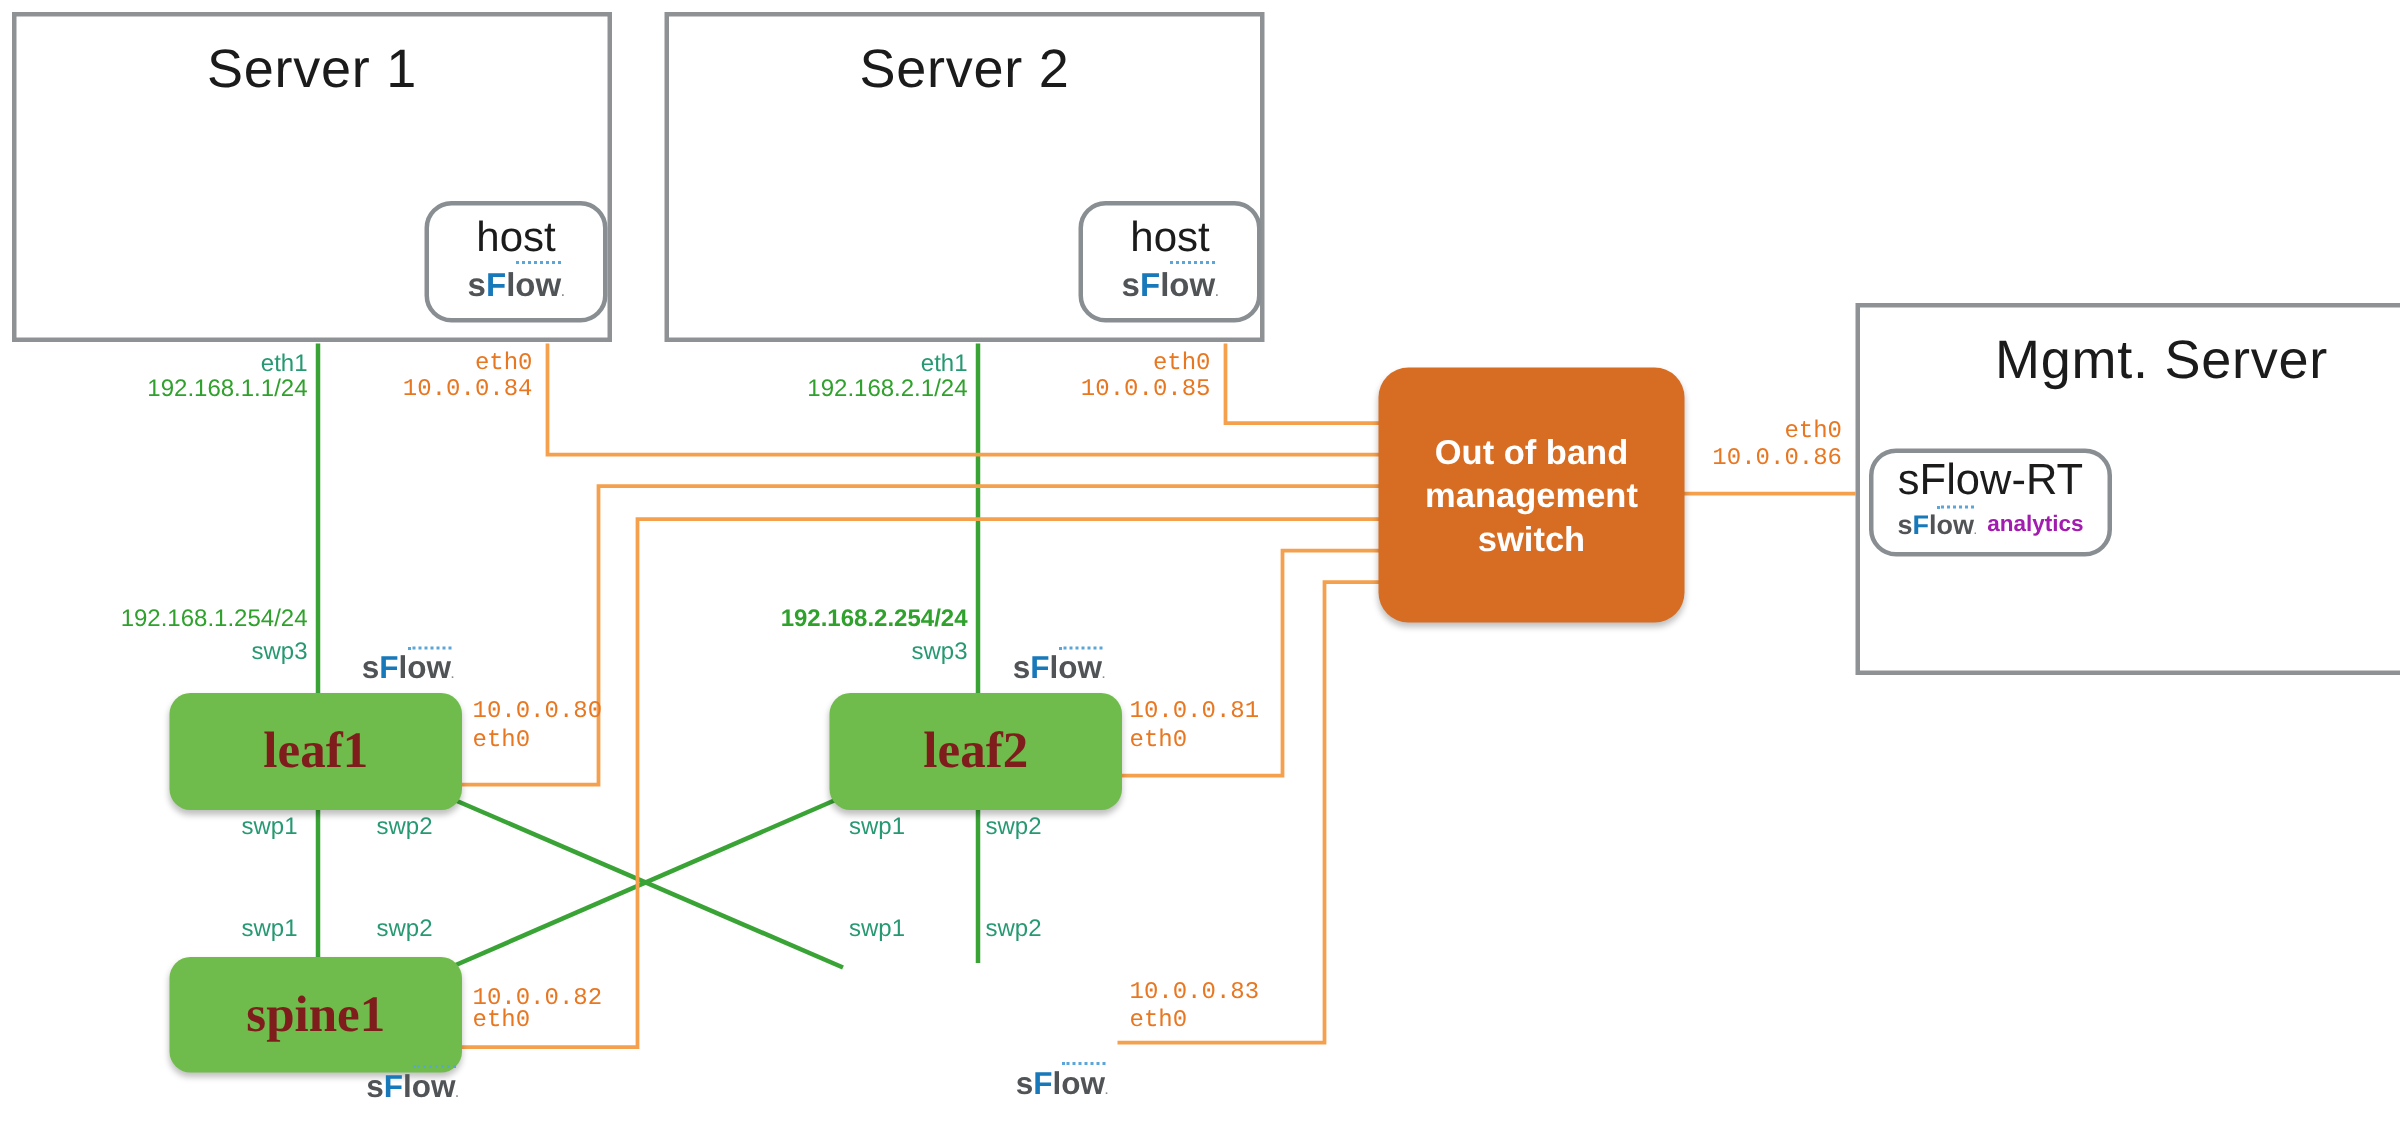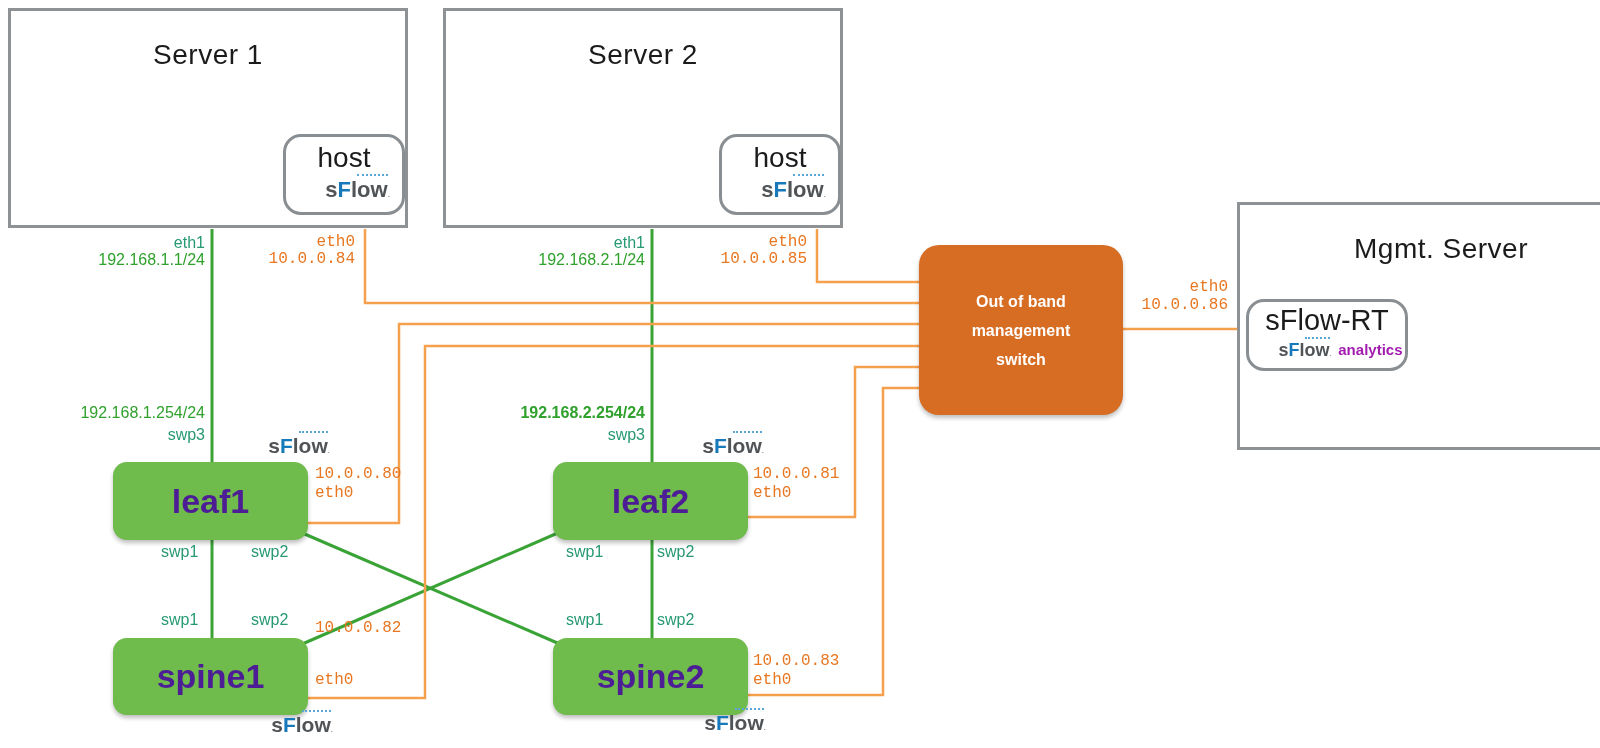--- a/index.html
+++ b/index.html
@@ -3,41 +3,41 @@
 <meta charset="utf-8">
 <style>
   html,body{margin:0;padding:0;background:#fff;}
   #stage{position:relative;width:1600px;height:748px;background:#fff;overflow:hidden;
          font-family:"Liberation Sans","DejaVu Sans",sans-serif;}
   svg.wires{position:absolute;left:0;top:0;z-index:1;}
   path.green-ln{stroke:var(--green-line,#3aa336);stroke-width:3;fill:none;}
   path.orange-ln{stroke:var(--orange-line,#f5a04c);stroke-width:2.5;fill:none;}
 
   .box{position:absolute;z-index:2;background:#fff;border:3px solid #8e9295;box-sizing:border-box;}
-  .box .title{margin-top:28px;text-align:center;font-size:28px;color:#1b1b1b;letter-spacing:.5px;}
+  .box .title{margin-top:14px;text-align:center;font-size:36px;color:#1b1b1b;letter-spacing:.5px;}
 
   .badge{position:absolute;z-index:3;background:#fff;border:3px solid #898e92;border-radius:18px;
          box-sizing:border-box;text-align:center;}
   .badge .badge-title{font-size:28px;color:#1b1b1b;line-height:32px;margin-top:5px;}
 
   .node{position:absolute;z-index:2;background:var(--green-box,#6fbb4b);border-radius:14px;
-        display:flex;align-items:center;justify-content:center;color:#4c1d95;font-size:34px;
-        font-weight:bold;box-shadow:0 3px 4px rgba(0,0,0,.25);}
+        display:flex;align-items:center;justify-content:center;color:#7f1d1d;font-size:34px;
+        font-weight:bold;box-shadow:0 3px 4px rgba(0,0,0,.25);font-family:Liberation Serif, serif;}
 
   .oob{position:absolute;z-index:2;background:var(--orange-box,#d76c23);border-radius:20px;
        display:flex;flex-direction:column;align-items:center;justify-content:center;
-       color:#fff;font-weight:bold;font-size:16px;line-height:29px;box-shadow:0 3px 4px rgba(0,0,0,.25);}
+       color:#fff;font-weight:bold;font-size:23px;line-height:29px;box-shadow:0 3px 4px rgba(0,0,0,.25);}
 
   .lbl{position:absolute;z-index:3;font-size:16px;line-height:17px;white-space:nowrap;}
   .lbl.r{text-align:right;}
   .green{color:var(--green-text,#2fa12c);}
   .teal{color:var(--teal-text,#279972);}
   .orange{color:var(--orange-text,#e87722);font-family:Liberation Mono, monospace;}
 
-  .sflow{font-weight:bold;color:#515457;white-space:nowrap;padding-left:27px;}
+  .sflow{font-weight:bold;color:#515457;white-space:nowrap;}
   .sflow .sf-f{color:var(--sflow-blue,#1779ba);}
   .sflow .sf-ow{display:inline-block;border-top:2px dotted var(--sflow-dots,#5ba6d8);padding-top:1px;}
   .sflow .sf-reg{font-size:.35em;vertical-align:baseline;color:#8a8a8a;}
   .sflow-standalone{position:absolute;z-index:3;font-size:21px;text-align:center;width:80px;}
   .badge .sflow-badge{font-size:22px;}
 
   .rt-badge .badge-title{font-size:29px;margin-top:2px;}
   .rt-row{display:flex;align-items:center;justify-content:center;gap:7px;margin-top:1px;}
   .rt-row .sflow{font-size:18px;}
   .rt-analytics{font-size:15px;font-weight:bold;color:#a21caf;}
@@ -98,23 +98,20 @@
 
   <div class="node" style="left:113px;top:462px;width:195px;height:78px;">
     <span>leaf1</span>
   </div>
   <div class="node" style="left:553px;top:462px;width:195px;height:78px;">
     <span>leaf2</span>
   </div>
   <div class="node" style="left:113px;top:638px;width:195px;height:77px;">
     <span>spine1</span>
   </div>
-  <div class="node" style="left:553px;top:638px;width:195px;height:77px;">
-    <span>spine2</span>
-  </div>
 
   <div class="sflow sflow-standalone" style="left:232px;top:431px;"><span class="sf-s">s</span><span class="sf-f">F</span><span class="sf-l">l</span><span class="sf-ow">ow</span><span class="sf-reg">.</span></div>
   <div class="sflow sflow-standalone" style="left:666px;top:431px;"><span class="sf-s">s</span><span class="sf-f">F</span><span class="sf-l">l</span><span class="sf-ow">ow</span><span class="sf-reg">.</span></div>
   <div class="sflow sflow-standalone" style="left:235px;top:710px;"><span class="sf-s">s</span><span class="sf-f">F</span><span class="sf-l">l</span><span class="sf-ow">ow</span><span class="sf-reg">.</span></div>
   <div class="sflow sflow-standalone" style="left:668px;top:708px;"><span class="sf-s">s</span><span class="sf-f">F</span><span class="sf-l">l</span><span class="sf-ow">ow</span><span class="sf-reg">.</span></div>
 
   <div class="lbl r teal" style="left:60px;top:234px;width:145px;">eth1</div>
   <div class="lbl r green" style="left:60px;top:251px;width:145px;">192.168.1.1/24</div>
   <div class="lbl r orange" style="left:255px;top:234px;width:100px;">eth0</div>
   <div class="lbl r orange" style="left:255px;top:251px;width:100px;">10.0.0.84</div>
@@ -134,20 +131,20 @@
   <div class="lbl teal" style="left:657px;top:543px;">swp2</div>
   <div class="lbl teal" style="left:161px;top:611px;">swp1</div>
   <div class="lbl teal" style="left:251px;top:611px;">swp2</div>
   <div class="lbl teal" style="left:566px;top:611px;">swp1</div>
   <div class="lbl teal" style="left:657px;top:611px;">swp2</div>
 
   <div class="lbl orange" style="left:315px;top:466px;">10.0.0.80</div>
   <div class="lbl orange" style="left:315px;top:485px;">eth0</div>
   <div class="lbl orange" style="left:753px;top:466px;">10.0.0.81</div>
   <div class="lbl orange" style="left:753px;top:485px;">eth0</div>
-  <div class="lbl orange" style="left:315px;top:620px;">10.0.0.82</div>
+  <div class="lbl orange" style="left:315px;top:657px;">10.0.0.82</div>
   <div class="lbl orange" style="left:315px;top:672px;">eth0</div>
   <div class="lbl orange" style="left:753px;top:653px;">10.0.0.83</div>
   <div class="lbl orange" style="left:753px;top:672px;">eth0</div>
   <div class="lbl r orange" style="left:1128px;top:279px;width:100px;">eth0</div>
   <div class="lbl r orange" style="left:1128px;top:297px;width:100px;">10.0.0.86</div>
 
 </div>
 
 </body></html>

